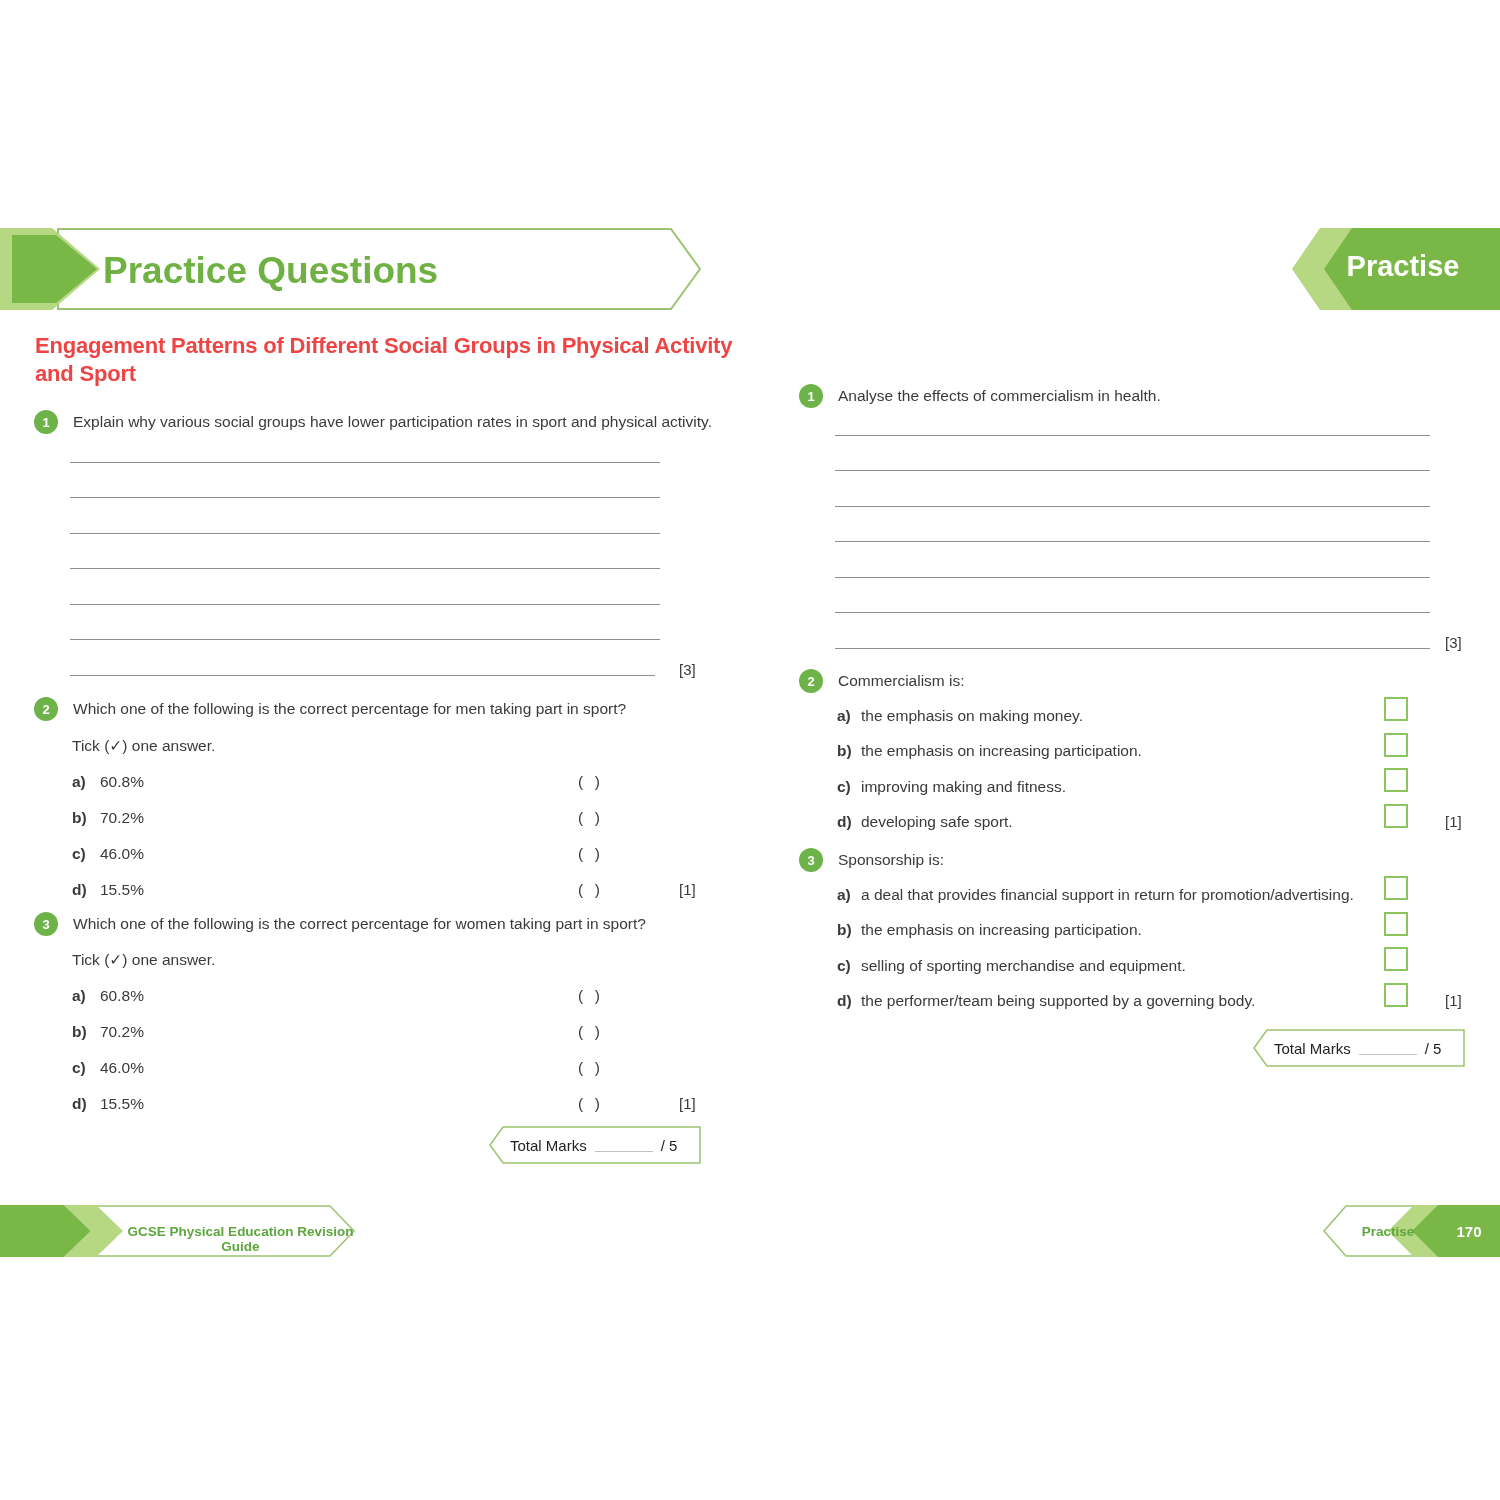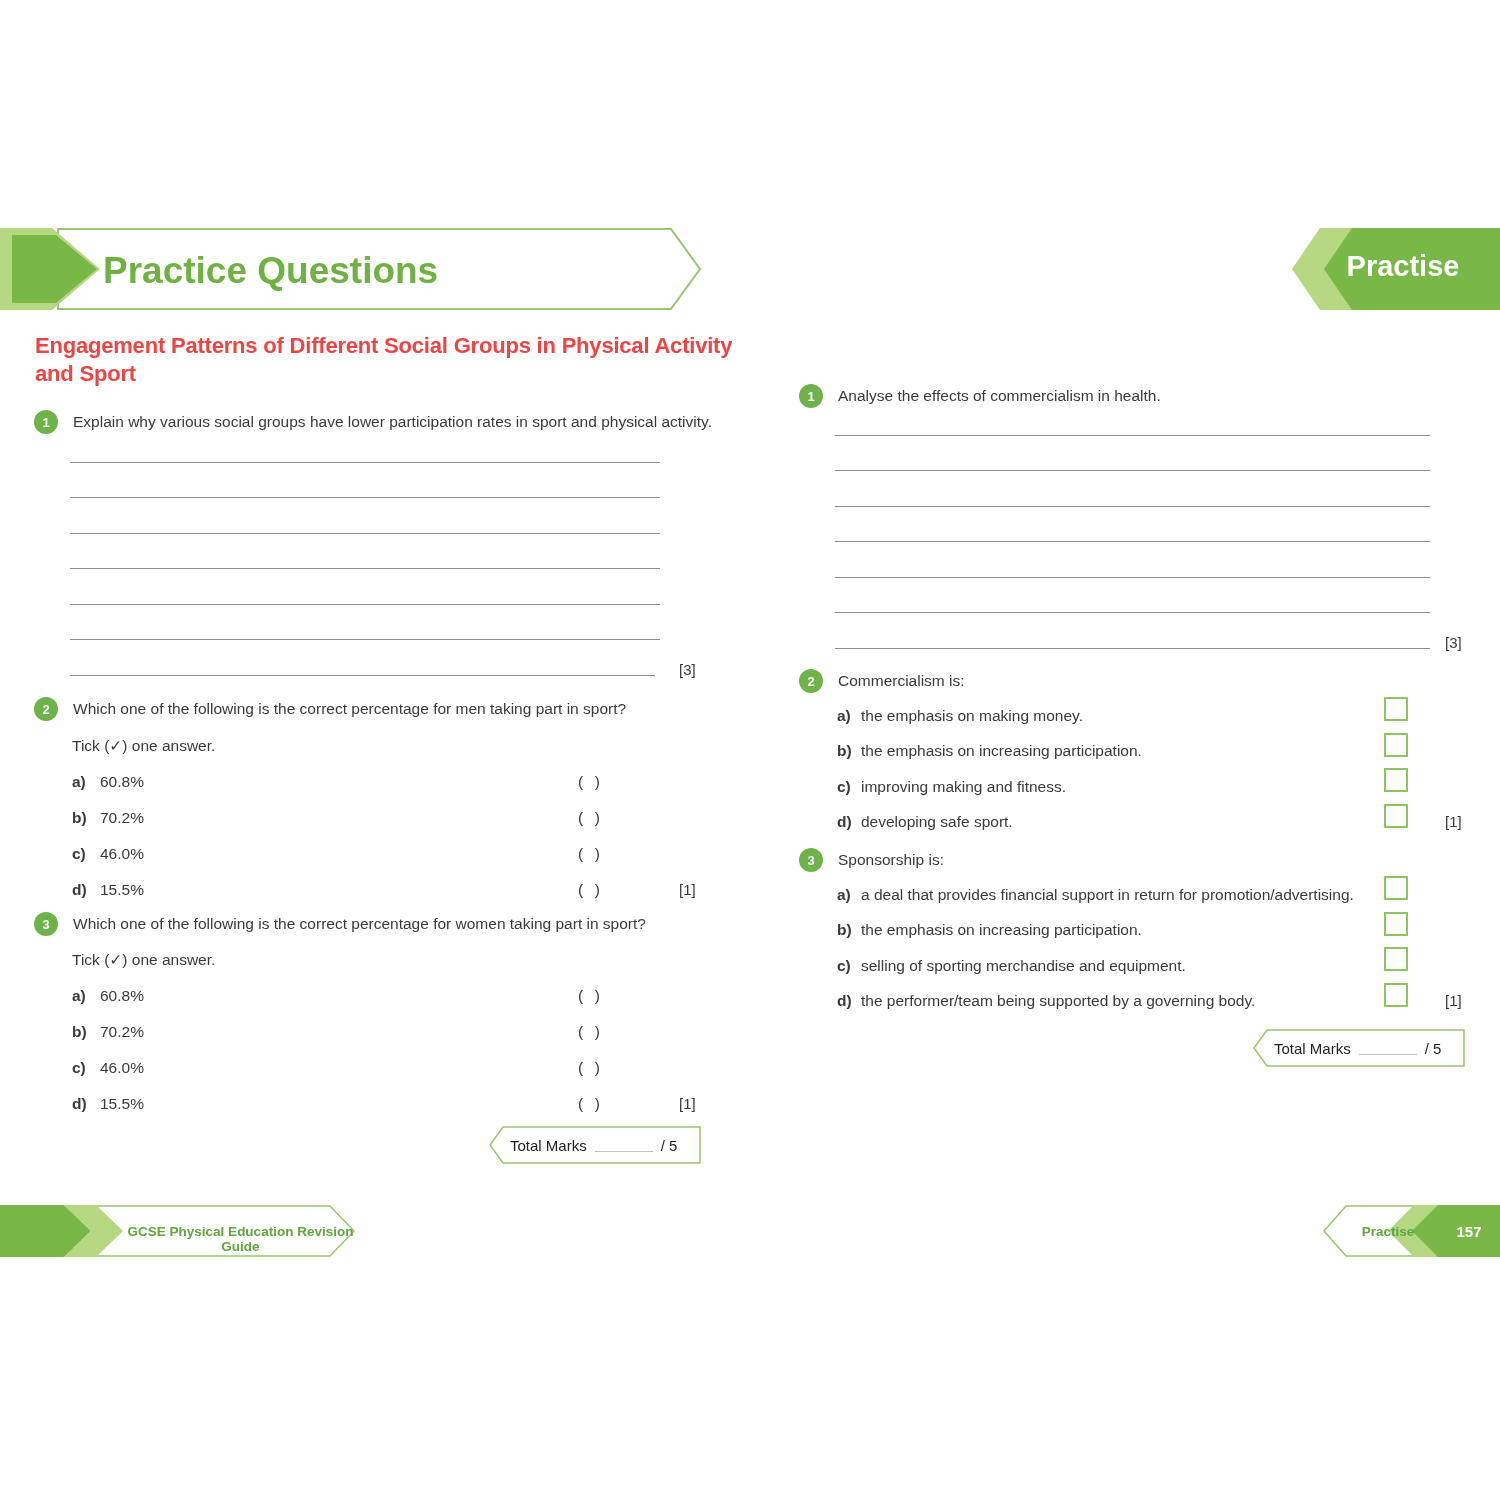--- a/index.html
+++ b/index.html
@@ -234,15 +234,15 @@
       <span>/ 5</span>
     </div>
   </div>
 
   <svg class="abs" style="left:1288px;top:1205px;" width="212" height="52" viewBox="0 0 212 52">
     <polygon points="58,1 142,1 142,51 58,51 36,26" fill="#ffffff" stroke="#9cc470" stroke-width="1.5"></polygon>
     <polygon points="126,0 158,0 132,26 158,52 126,52 100,26" fill="#b6d883"></polygon>
     <polygon points="150,0 212,0 212,52 150,52 124,26" fill="#79b847"></polygon>
   </svg>
   <div class="foot-label" style="left:1344px;top:1224px;width:88px;">Practise</div>
-  <div class="foot-page" style="left:1438px;top:1223px;width:62px;">157</div>
+  <div class="foot-page" style="left:1438px;top:1223px;width:62px;">170</div>
 
 </div>
 
 </body></html>

